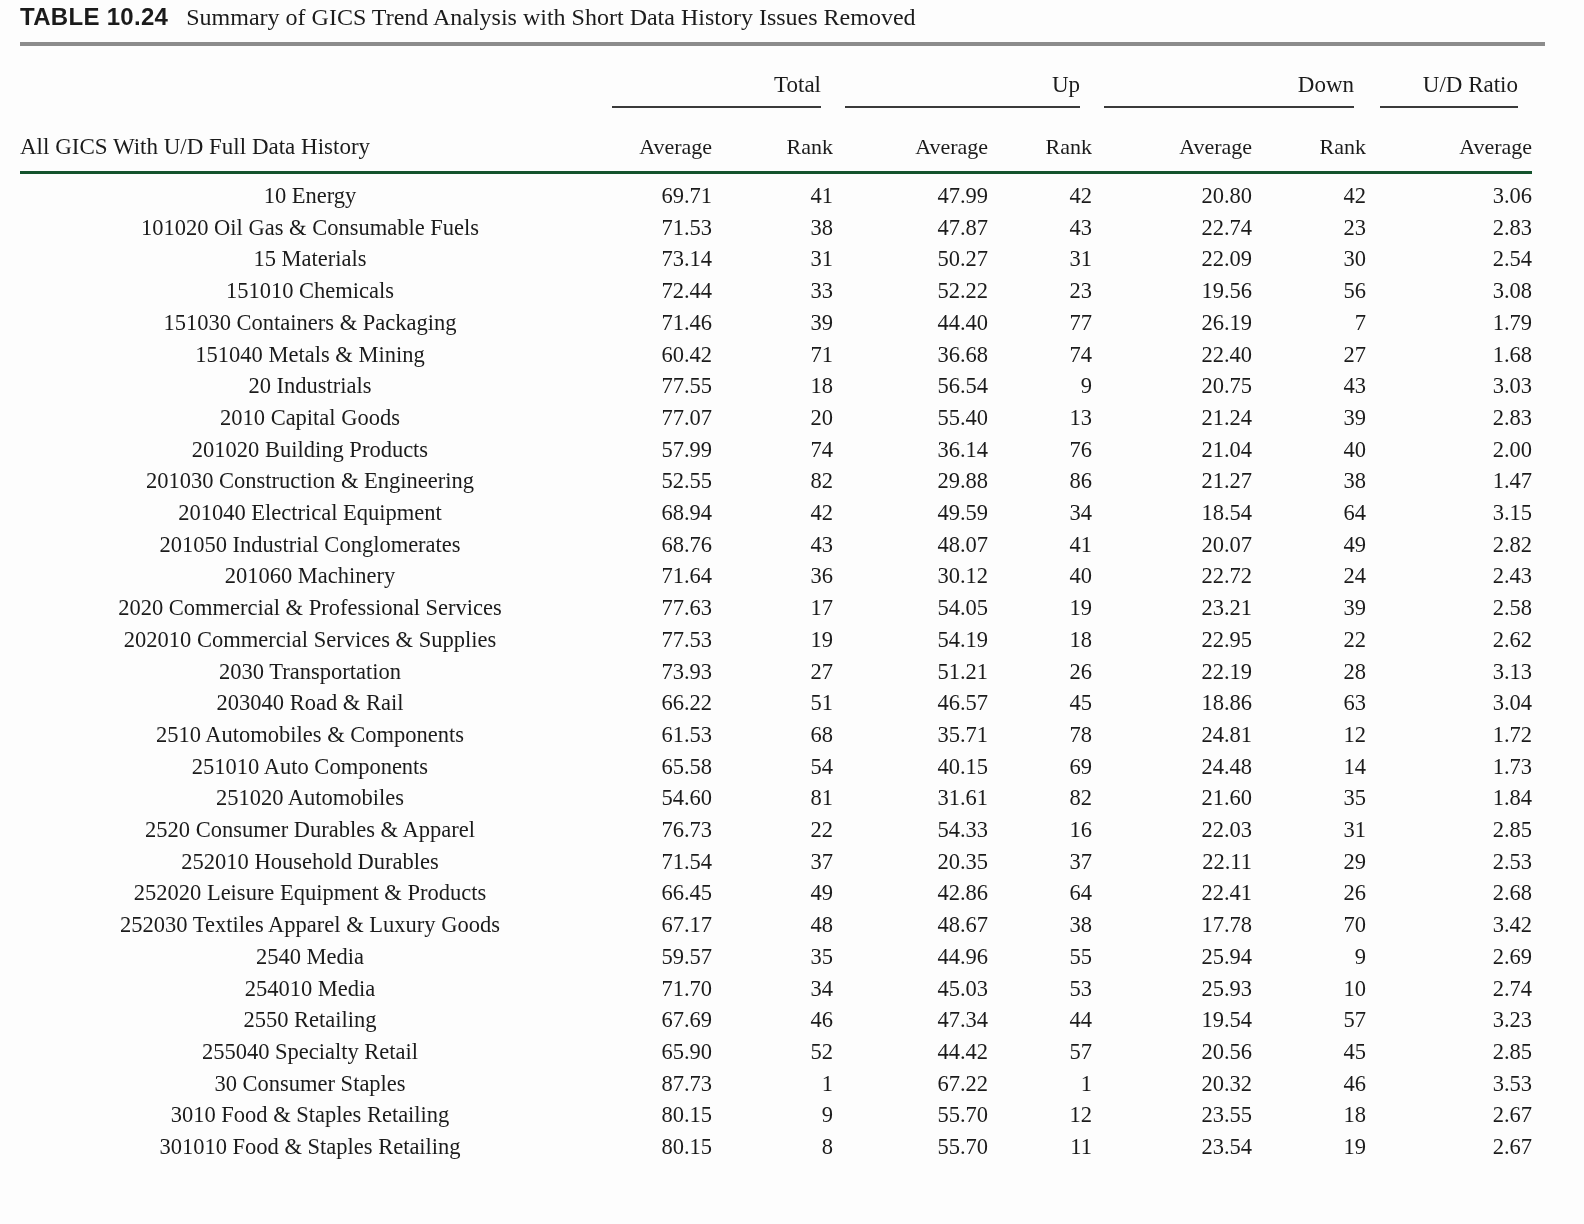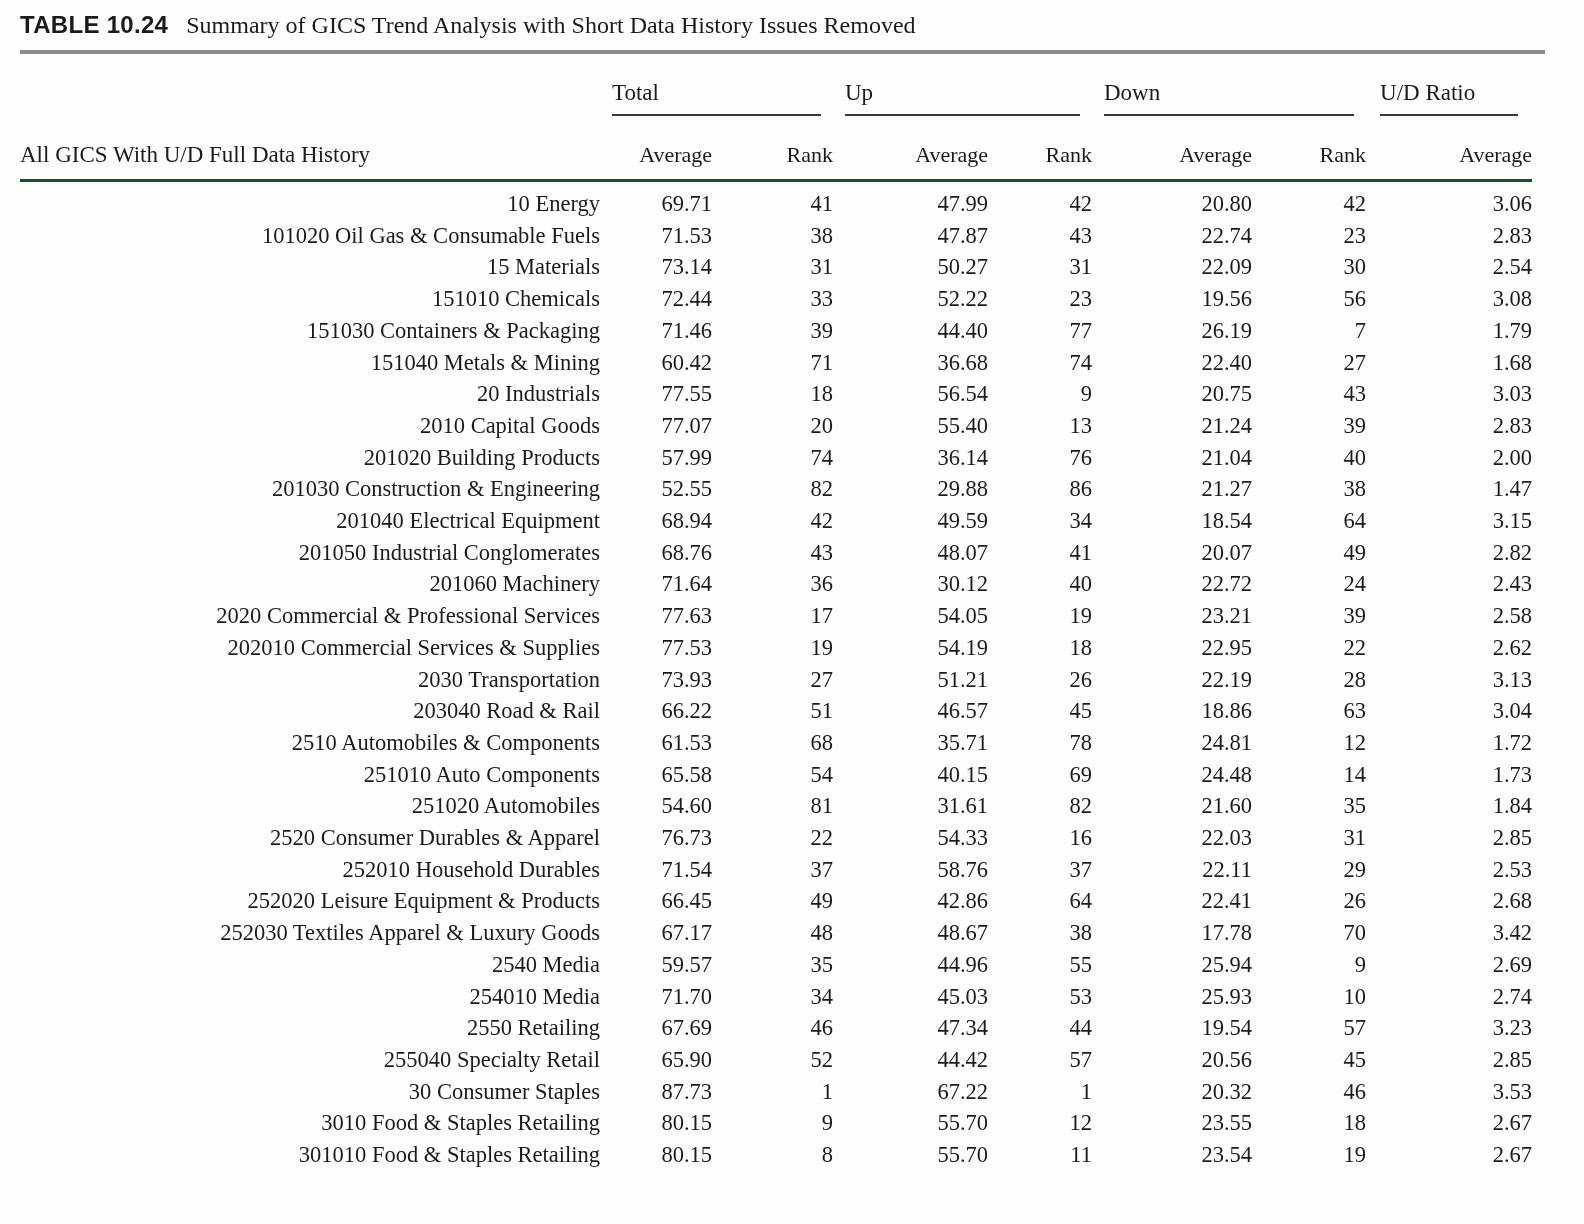--- a/index.html
+++ b/index.html
@@ -9,21 +9,20 @@
     width: 1584px;
     height: 1224px;
     overflow: hidden;
     font-family: "Liberation Serif", "DejaVu Serif", serif;
     color: #1b1b1b;
   }
   .page {
     width: 1584px;
     height: 880px;
     box-sizing: border-box;
-    padding-top: 8px;
   }
   .caption {
     padding-left: 20px;
     height: 36px;
     line-height: 34px;
     white-space: nowrap;
   }
   .caption-label {
     font-family: "Liberation Sans", "DejaVu Sans", sans-serif;
     font-weight: 700;
@@ -55,21 +54,21 @@
   col.c6 { width: 114px; }
   col.c7 { width: 166px; }
 
   thead th { font-weight: normal; }
   .group-row th {
     vertical-align: bottom;
     padding: 12px 0 0 0;
     height: 50px;
   }
   .grp {
-    text-align: left;
+    text-align: right;
     font-size: 23px;
     border-bottom: 2px solid #3a3a3a;
     padding-bottom: 8px;
     margin: 0 12px;
   }
   .grp.narrow { margin: 0 14px; }
   .sub-row th {
     vertical-align: bottom;
     padding: 6px 0 11px 0;
     height: 46px;
@@ -83,21 +82,21 @@
     font-size: 23px;
   }
   tbody td {
     font-size: 22.5px;
     height: 31.7px;
     line-height: 31.7px;
     padding: 0;
     text-align: right;
     white-space: nowrap;
   }
-  tbody td:first-child { text-align: right; }
+  tbody td:first-child { text-align: center; }
   tbody tr:first-child td { padding-top: 6px; }
 </style>
 </head>
 <body>
 
 <div class="page">
 
   <div class="caption">
     <span class="caption-label">TABLE 10.24</span><span class="caption-title">Summary of GICS Trend Analysis with Short Data History Issues Removed</span>
   </div>
@@ -350,21 +349,21 @@
           <td>54.33</td>
           <td>16</td>
           <td>22.03</td>
           <td>31</td>
           <td>2.85</td>
         </tr>
         <tr>
           <td>252010 Household Durables</td>
           <td>71.54</td>
           <td>37</td>
-          <td>58.76</td>
+          <td>20.35</td>
           <td>37</td>
           <td>22.11</td>
           <td>29</td>
           <td>2.53</td>
         </tr>
         <tr>
           <td>252020 Leisure Equipment &amp; Products</td>
           <td>66.45</td>
           <td>49</td>
           <td>42.86</td>

